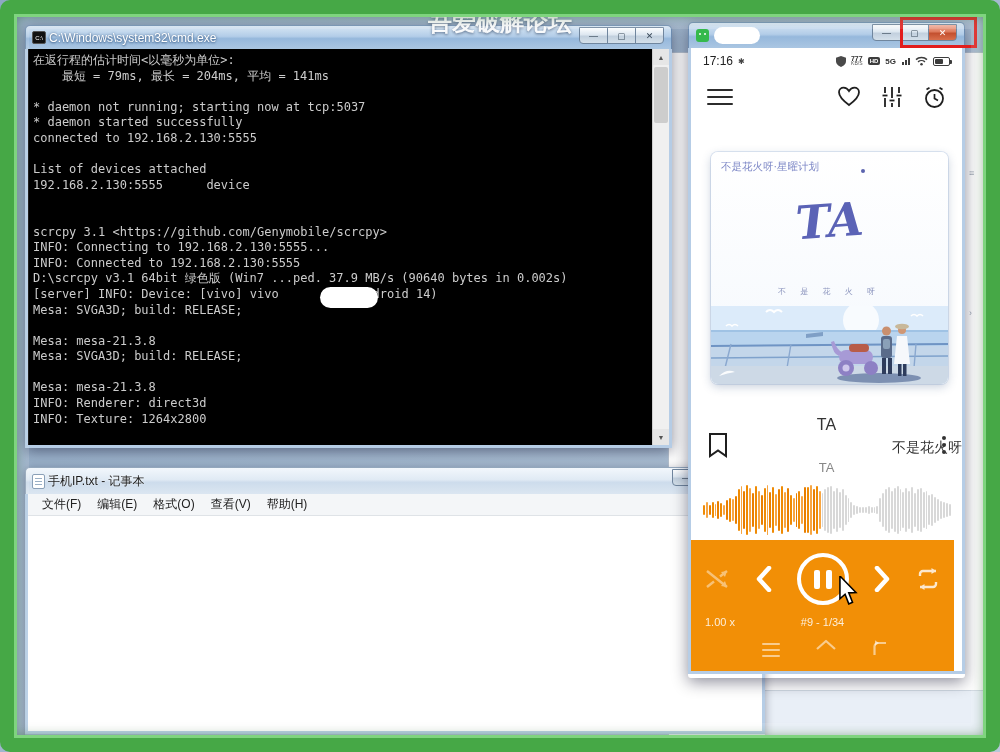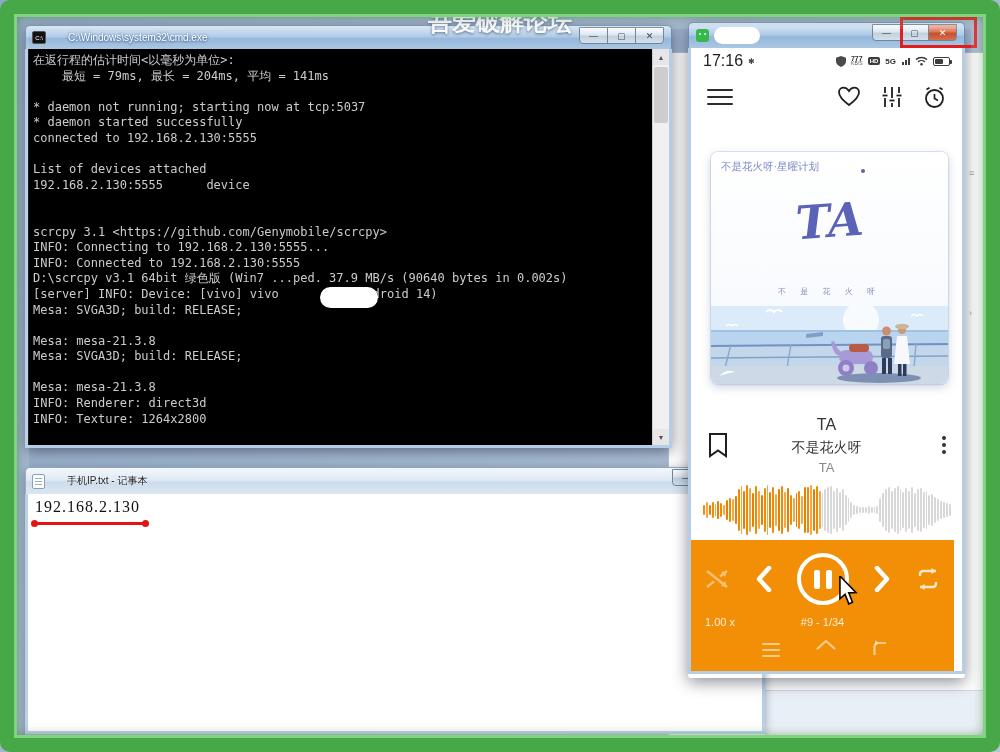--- a/index.html
+++ b/index.html
@@ -9,21 +9,21 @@
   
   .frame { position:absolute; inset:0; z-index:50; pointer-events:none;
            border:14px solid #46a846; border-radius:10px;
            box-shadow: inset 0 0 0 3px #7fd47f, inset 0 0 14px rgba(0,70,0,.55), inset 0 0 0 15px rgba(255,255,255,.12); }
   
   .win { position:absolute; border-radius:6px 6px 3px 3px; }
   .titlebar { position:relative; height:24px; border-radius:5px 5px 0 0;
       background:linear-gradient(180deg,#d7e6f4 0%,#b3cde8 45%,#96b8dc 55%,#aac6e2 100%);
       border:1px solid #6d8cb0; border-bottom:none; display:flex; align-items:center; }
   .aero-body { border:3px solid #b6cde6; border-top:none; background:#fff; }
-  .title-text { font-size:10px; color:#fff; text-shadow:0 0 3px #4d6f96,0 1px 2px #4d6f96; margin-left:22px; white-space:nowrap; }
+  .title-text { font-size:12px; color:#fff; text-shadow:0 0 3px #4d6f96,0 1px 2px #4d6f96; margin-left:3px; white-space:nowrap; }
   .btn-group { position:absolute; top:1px; right:7px; display:flex; }
   .aero-btn { width:29px; height:17px; border:1px solid #70869e; margin-left:-1px;
       background:linear-gradient(180deg,#fdfeff 0%,#dde7f0 45%,#c2d0de 55%,#d4e0ea 100%);
       color:#3a4a5a; font-size:9px; display:flex; align-items:center; justify-content:center; }
   .aero-btn.first { border-radius:0 0 0 4px; }
   .aero-btn.last  { border-radius:0 0 4px 0; }
   .aero-btn.close-red { background:linear-gradient(180deg,#f4b4a2 0%,#dd7a5c 45%,#c3502f 55%,#d96f4c 100%); color:#fff; }
   
   #cmd-window { left:25px; top:25px; width:647px; z-index:10; box-shadow:0 3px 14px rgba(0,0,30,.45); }
   #cmd-console { position:relative; height:399px; background:#000; }
@@ -54,21 +54,21 @@
   
   #phone-window { left:688px; top:22px; width:277px; height:656px; z-index:30; box-shadow:0 4px 16px rgba(0,0,30,.45); }
   #phone-window .titlebar { height:26px; }
   .droid-icon { width:13px; height:13px; margin-left:7px; border-radius:3px; background:#35b94c; position:relative; }
   .droid-icon::before, .droid-icon::after { content:""; position:absolute; top:4px; width:2px; height:2px; border-radius:50%; background:#fff; }
   .droid-icon::before { left:3px; } .droid-icon::after { right:3px; }
   .title-blob { width:46px; height:17px; margin-left:5px; background:#fff; border-radius:9px; }
   #phone-screen { position:relative; height:626px; background:#fff; overflow:hidden; }
   
   #statusbar { position:relative; height:26px; display:flex; align-items:center; padding:0 12px; color:#222; }
-  #status-time { font-size:16px; }
+  #status-time { font-size:12px; }
   .status-star { font-size:8px; color:#444; margin-left:5px; }
   #status-right { margin-left:auto; display:flex; align-items:center; gap:5px; }
   .speed-stack { display:flex; flex-direction:column; align-items:center; line-height:5px; }
   .speed-num { font-size:7px; font-weight:bold; color:#333; }
   .speed-unit { font-size:5px; color:#555; }
   .hd-box { font-size:6px; font-weight:bold; color:#fff; background:#3c3c3c; border-radius:2px; padding:1px 2px; }
   .net-5g { font-size:8px; font-weight:bold; color:#333; }
   .sig-bars { display:inline-flex; align-items:flex-end; gap:1px; margin-left:1px; }
   .sig-bars i { width:2px; background:#3c3c3c; display:block; }
   .battery { position:relative; width:17px; height:9px; border:1px solid #3c3c3c; border-radius:2px; }
@@ -85,21 +85,21 @@
   #album-label { position:absolute; left:10px; top:8px; font-size:10.5px; color:#7d87c6; }
   #album-label-dot { position:absolute; left:150px; top:17px; width:4px; height:4px; border-radius:50%; background:#5b64ae; }
   #album-logo { position:absolute; left:0; right:0; top:42px; text-align:center;
       font-family:"DejaVu Serif", serif; font-style:italic; font-size:46px; font-weight:bold; color:#5b63b6; transform:rotate(-4deg); }
   #album-caption { position:absolute; left:0; right:0; top:134px; text-align:center; font-size:8px; letter-spacing:6px; color:#8b94bd; }
   #album-scene { position:absolute; left:0; bottom:0; width:237px; height:78px; }
   
   #song-row { position:absolute; left:0; right:0; top:364px; height:66px; display:flex; align-items:center; padding:0 16px; }
   #song-meta { position:absolute; left:0; right:0; text-align:center; }
   #song-title { font-size:16px; color:#333; }
-  #song-artist { font-size:14px; color:#333; margin-top:5px; }
+  #song-artist { font-size:14px; color:#333; margin-top:5px;text-align:right; }
   #song-album { font-size:13px; color:#888; margin-top:3px; }
   #dots-menu { margin-left:auto; display:flex; flex-direction:column; gap:3px; z-index:1; }
   #dots-menu i { width:4px; height:4px; border-radius:50%; background:#333; }
   
   #waveform { position:absolute; left:12px; right:12px; top:434px; height:56px; display:flex; align-items:center; gap:1px; }
   .wbar { flex:1; border-radius:1px; min-height:3px; }
   #time-row { position:absolute; left:12px; right:12px; top:494px; display:flex; justify-content:space-between; font-size:12px; color:#9a9a9a; }
   
   #control-panel { position:absolute; left:0; right:8px; bottom:0; height:131px; background:#F28F06; }
   #controls-row { position:absolute; left:0; right:0; top:10px; height:58px; display:flex; align-items:center; justify-content:center; gap:25px; }
@@ -184,24 +184,27 @@
         <div style="position:absolute;left:2px;top:9px;right:2px;height:1px;background:#9ab0c6;"></div>
       </div>
       <span class="title-text">手机IP.txt - 记事本</span>
       <div class="btn-group">
         <div class="aero-btn first">—</div>
         <div class="aero-btn">▢</div>
         <div class="aero-btn last">✕</div>
       </div>
     </div>
     <div class="aero-body" id="notepad-body">
-      <div id="notepad-content">
-        <span id="notepad-ip">192.168.2.130</span>
-        <div id="red-underline"></div>
-      </div>
+      <div id="notepad-menubar">
+          <span class="menu-item">文件(F)</span>
+          <span class="menu-item">编辑(E)</span>
+          <span class="menu-item">格式(O)</span>
+          <span class="menu-item">查看(V)</span>
+          <span class="menu-item">帮助(H)</span>
+        </div>
     </div>
   </div>
 
   <div class="win" id="phone-window">
     <div class="titlebar">
       <div class="droid-icon"></div>
       <div class="title-blob"></div>
       <div class="btn-group">
         <div class="aero-btn first">—</div>
         <div class="aero-btn">▢</div>

